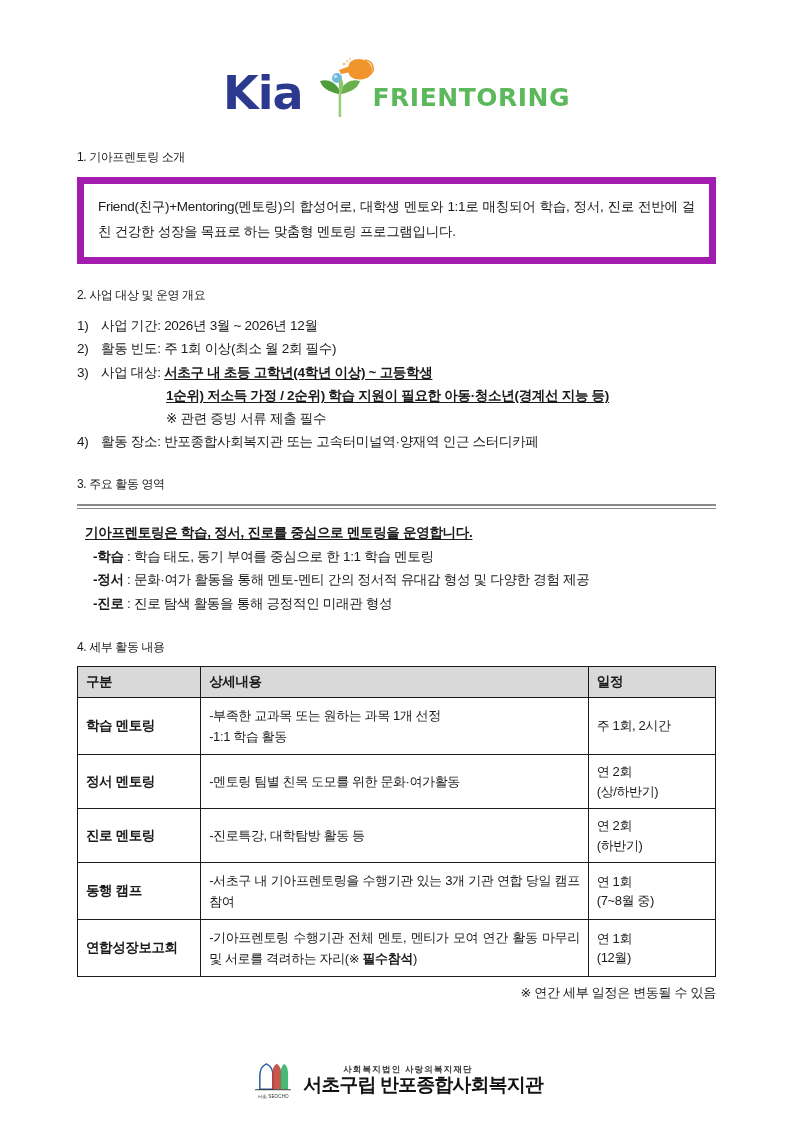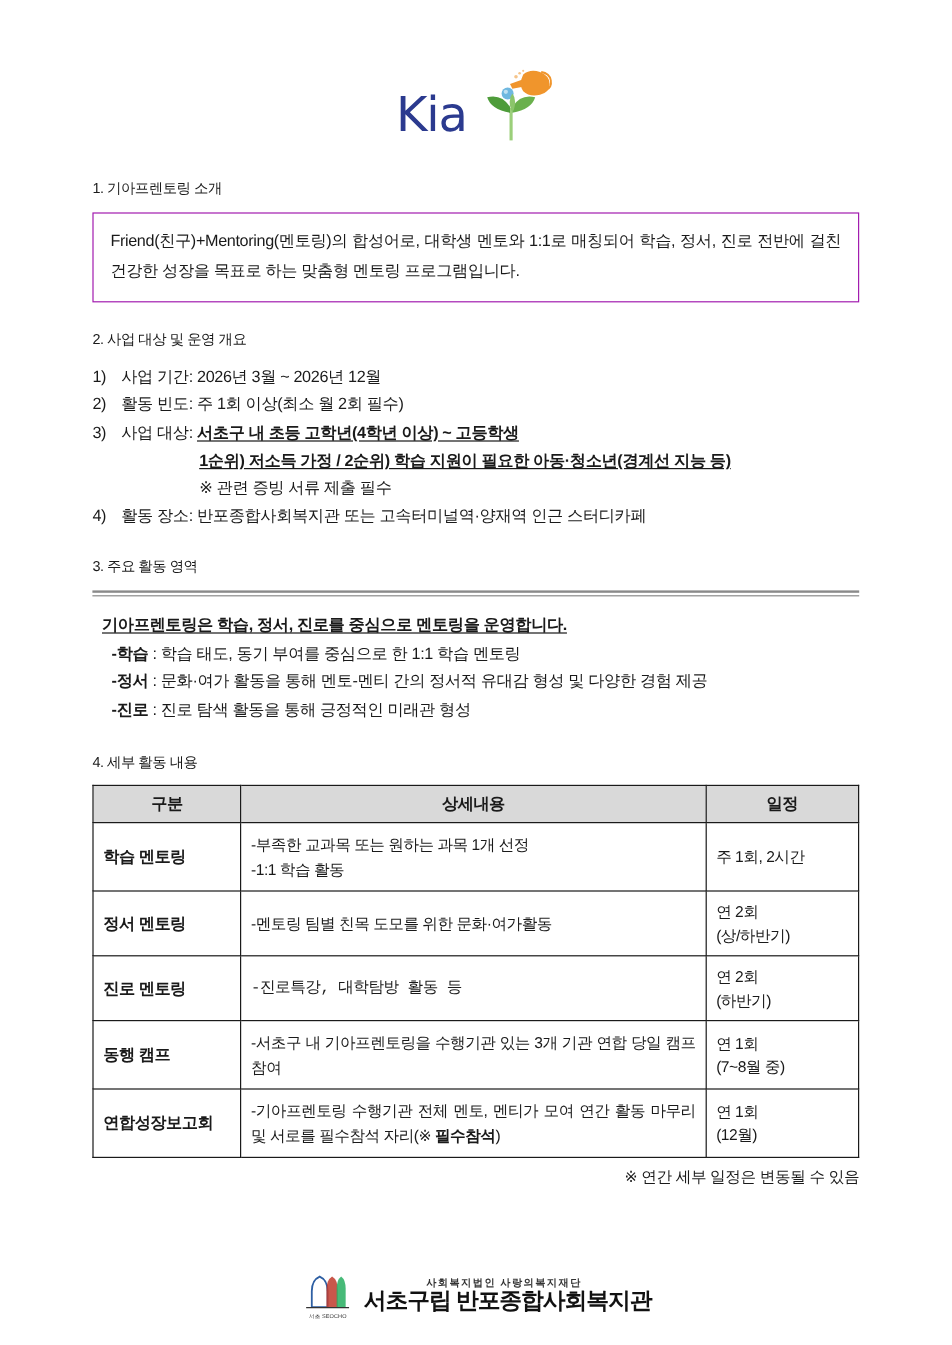--- a/index.html
+++ b/index.html
@@ -33,22 +33,22 @@
     padding-top: 22px;
     box-sizing: border-box;
   }
   .logo {
     display: flex;
     align-items: flex-end;
     gap: 2px;
     position: relative;
   }
   .logo-kia {
-    font-size: 40px;
-    font-weight: normal;
+    font-size: 46px;
+    font-weight: bold;
     letter-spacing: -1px;
     line-height: 1;
     font-family: "DejaVu Sans", sans-serif;
   }
   .logo-sprout {
     width: 74px;
     height: 64px;
     position: relative;
     margin-left: -2px;
     margin-bottom: -4px;
@@ -70,21 +70,21 @@
     margin: 0 0 11px 0;
     letter-spacing: -0.4px;
     line-height: 1.3;
   }
   .sec {
     margin-bottom: 24px;
   }
 
   
   .intro-box {
-    border: 1px solid #a21caf;
+    border: 7px solid #a21caf;
     padding: 11px 14px 12px 14px;
     font-size: 13.5px;
     line-height: 1.85;
     text-align: justify;
     text-justify: inter-character;
     letter-spacing: -0.3px;
   }
 
   
   .olist {
@@ -147,21 +147,21 @@
   }
   table.detail th,
   table.detail td {
     border: 1px solid #1a1a1a;
     padding: 7px 8px;
     letter-spacing: -0.4px;
     vertical-align: middle;
   }
   table.detail th {
     background: #d9d9d9;
-    text-align: center;
+    text-align: left;
     font-weight: bold;
     font-size: 13.5px;
     padding: 6px 8px;
   }
   td.col-cat {
     text-align: left;
     font-weight: bold;
     font-size: 13.5px;
     letter-spacing: -0.8px;
   }
@@ -219,21 +219,21 @@
     display: flex;
     flex-direction: column;
     align-items: flex-start;
     line-height: 1.05;
   }
   .footer-sub {
     font-size: 8.5px;
     font-weight: bold;
     letter-spacing: 1.2px;
     color: #333;
-    margin-left: 52px;
+    margin-left: 40px;
     margin-bottom: 2px;
   }
   .footer-main {
     font-size: 19px;
     font-weight: bold;
     letter-spacing: -0.9px;
     color: #111;
   }
 </style>
 </head>
@@ -259,20 +259,21 @@
           <circle cx="47" cy="3" r="0.9" fill="#f5c48a"></circle>
 
           <rect x="35.6" y="34" width="2.6" height="27" fill="#9bcf7a"></rect>
 
           <path d="M36 38 q-16 -3 -19 -13 q12 -3 19 8 z" fill="#4e9c3a"></path>
           <path d="M38 38 q16 -3 19 -13 q-12 -3 -19 8 z" fill="#6ab04c"></path>
           <path d="M37 36 q-3 -9 1 -14 q4 5 1 14 z" fill="#8cc56b"></path>
         </svg>
       </span>
 
+      <span class="logo-word" style="color: rgb(91, 184, 91);">FRIENTORING</span>
     </div>
   </div>
 
   <div class="sec">
     <h2 class="sec-title">1. 기아프렌토링 소개</h2>
     <div class="intro-box">Friend(친구)+Mentoring(멘토링)의 합성어로, 대학생 멘토와 1:1로 매칭되어 학습, 정서, 진로 전반에 걸친 건강한 성장을 목표로 하는 맞춤형 멘토링 프로그램입니다.</div>
   </div>
 
   <div class="sec">
     <h2 class="sec-title">2. 사업 대상 및 운영 개요</h2>
@@ -341,33 +342,33 @@
           <td class="col-sch nl" style="white-space: pre-line;">주 1회, 2시간</td>
         </tr>
         <tr>
           <td class="col-cat">정서 멘토링</td>
           <td class="col-det nl" style="white-space: pre-line;">-멘토링 팀별 친목 도모를 위한 문화·여가활동</td>
           <td class="col-sch nl" style="white-space: pre-line;">연 2회
 (상/하반기)</td>
         </tr>
         <tr>
           <td class="col-cat">진로 멘토링</td>
-          <td class="col-det nl" style="white-space: pre-line; font-family: Liberation Mono, monospace;">-진로특강, 대학탐방 활동 등</td>
+          <td class="col-det nl" style="white-space: pre-line;">-진로특강, 대학탐방 활동 등</td>
           <td class="col-sch nl" style="white-space: pre-line;">연 2회
 (하반기)</td>
         </tr>
         <tr>
           <td class="col-cat">동행 캠프</td>
           <td class="col-det nl" style="white-space: pre-line;">-서초구 내 기아프렌토링을 수행기관 있는 3개 기관 연합 당일 캠프 참여</td>
           <td class="col-sch nl" style="white-space: pre-line;">연 1회
 (7~8월 중)</td>
         </tr>
         <tr>
           <td class="col-cat">연합성장보고회</td>
-          <td class="col-det"><span>-기아프렌토링 수행기관 전체 멘토, 멘티가 모여 연간 활동 마무리 및 서로를 필수참석 자리(※ </span><b>필수참석</b><span>)</span></td>
+          <td class="col-det"><span>-기아프렌토링 수행기관 전체 멘토, 멘티가 모여 연간 활동 마무리 및 서로를 격려하는 자리(※ </span><b>필수참석</b><span>)</span></td>
           <td class="col-sch nl" style="white-space: pre-line;">연 1회
 (12월)</td>
         </tr>
       </tbody>
     </table>
 
     <div class="table-note">※ 연간 세부 일정은 변동될 수 있음</div>
   </div>
 
   <div class="footer">

